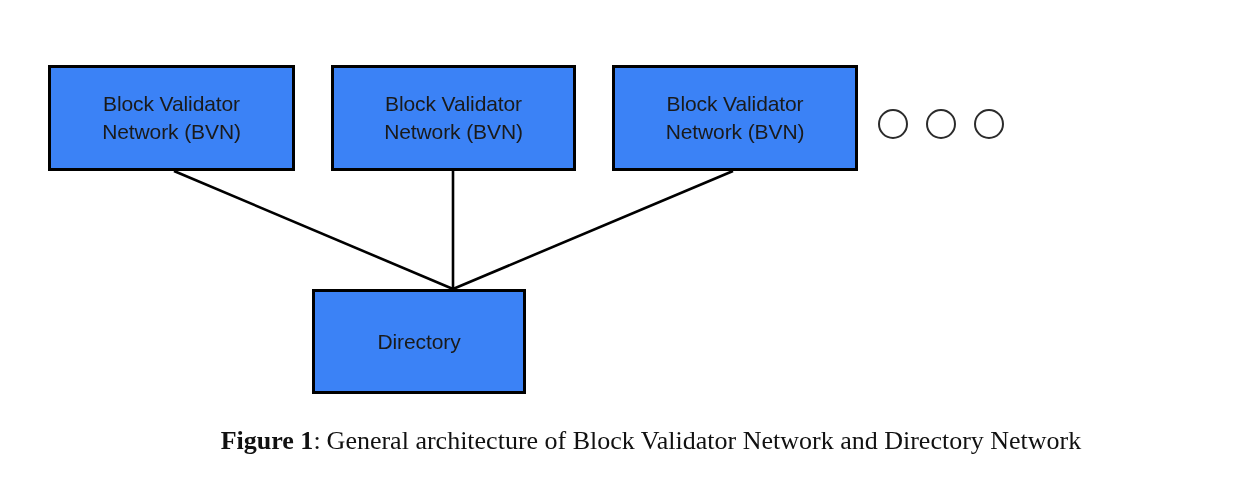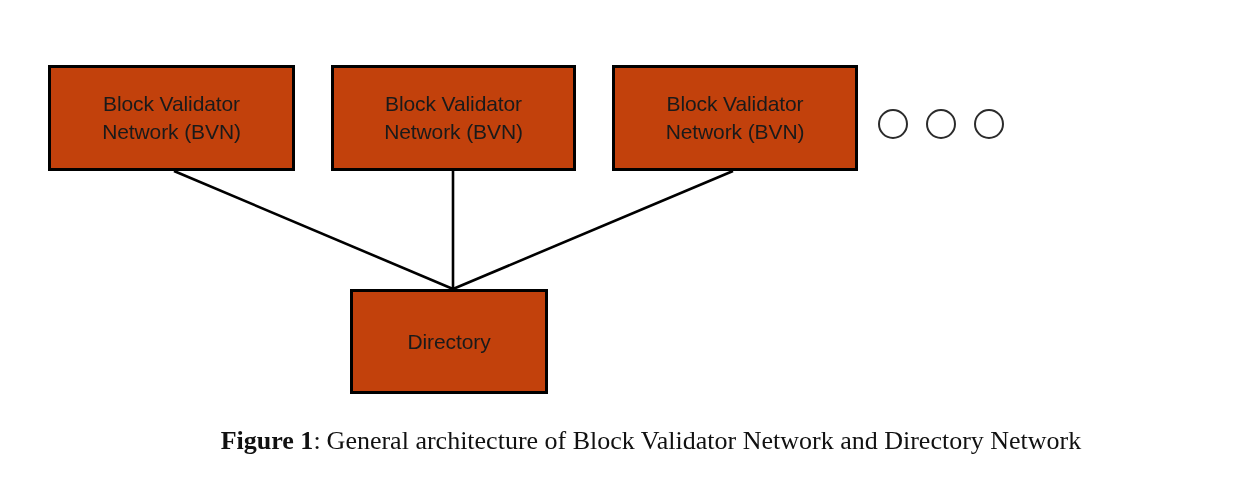--- a/index.html
+++ b/index.html
@@ -24,40 +24,40 @@
     position: absolute;
     left: 0;
     top: 0;
     width: 1254px;
     height: 410px;
   }
   .node-box {
     position: absolute;
     box-sizing: border-box;
     border: 3px solid #000000;
-    background: #c2410c;
+    background: #3b82f6;
     display: flex;
     align-items: center;
     justify-content: center;
     z-index: 2;
   }
   .node-label {
     text-align: center;
     font-family: "Liberation Sans", sans-serif;
     font-size: 21px;
     line-height: 28px;
     color: #1a1a1a;
     letter-spacing: -0.1px;
     white-space: pre-line;
     padding: 0 6px;
   }
   #bvn-box-1 { left: 48px;  top: 65px;  width: 247px; height: 106px; }
   #bvn-box-2 { left: 331px; top: 65px;  width: 245px; height: 106px; }
   #bvn-box-3 { left: 612px; top: 65px;  width: 246px; height: 106px; }
-  #dn-box    { left: 350px; top: 289px; width: 198px; height: 105px; }
+  #dn-box    { left: 312px; top: 289px; width: 214px; height: 105px; }
 
   
   #connector-layer {
     position: absolute;
     left: 0;
     top: 0;
     width: 1254px;
     height: 410px;
     z-index: 1;
     pointer-events: none;

